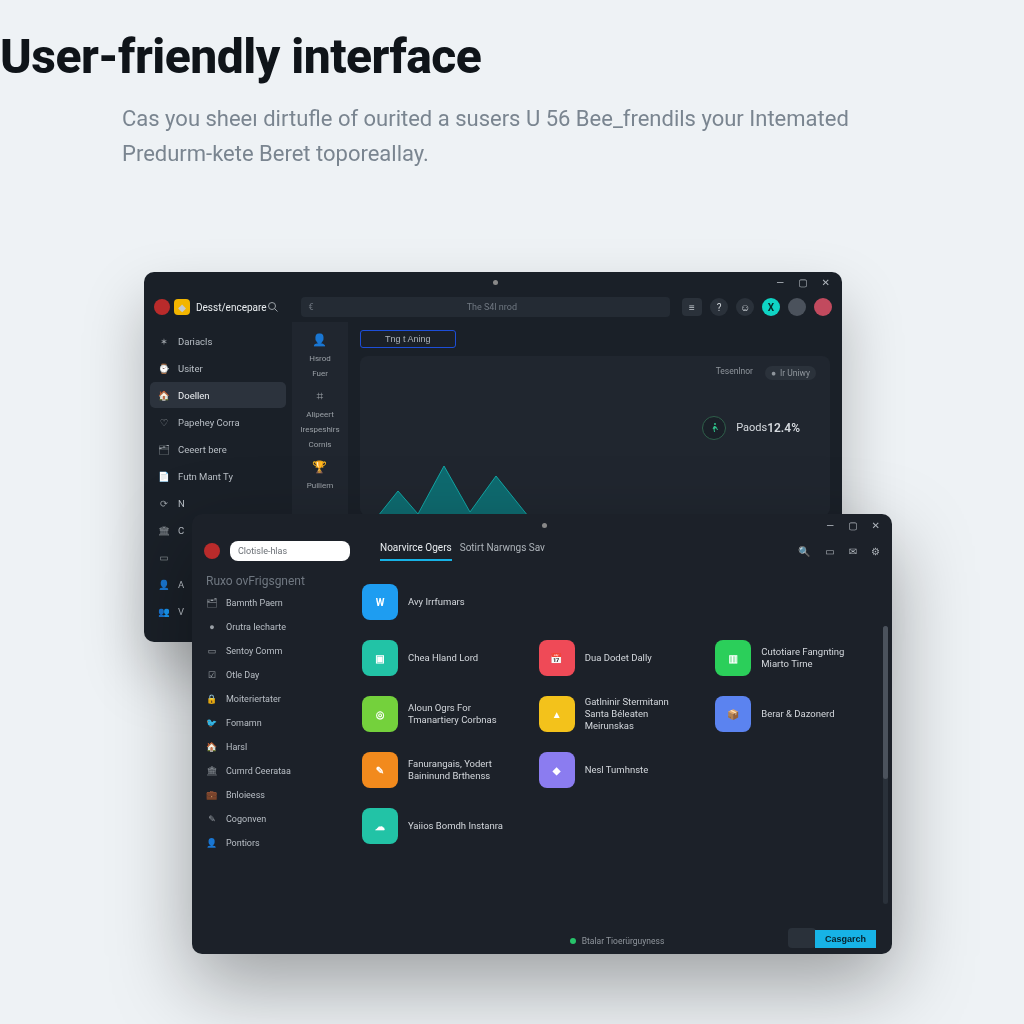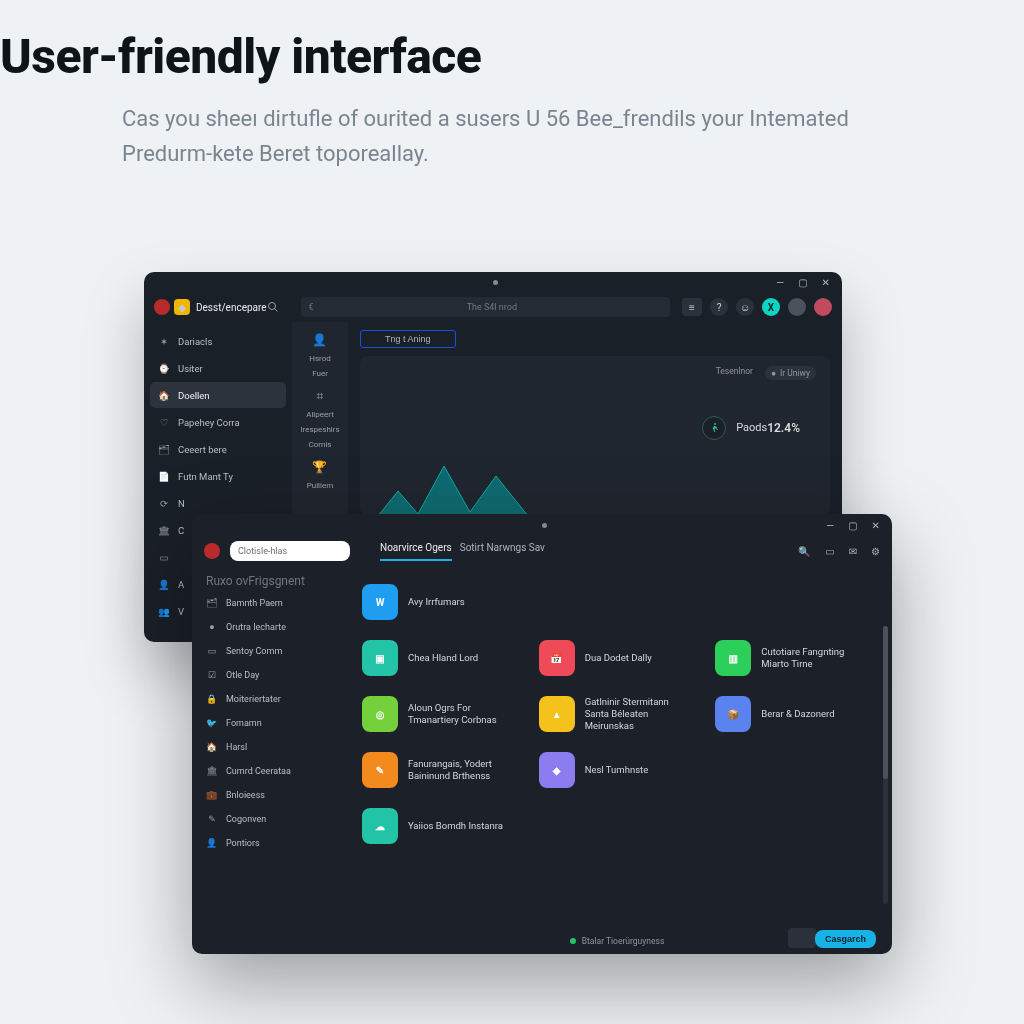--- a/index.html
+++ b/index.html
@@ -127,21 +127,21 @@
 .sb-item{display:flex;align-items:center;gap:8px;height:24px;padding:0 8px;border-radius:5px;color:#b9bfc6;font-size:9px;cursor:pointer}
 .sb-item .ic{width:12px;color:#9aa0a6;display:flex;justify-content:center}
 
 .grid-b{flex:1;padding:18px 20px 10px;position:relative;overflow:hidden}
 .apps{display:grid;grid-template-columns:repeat(3,1fr);column-gap:20px;row-gap:20px}
 .app{display:flex;align-items:center;gap:10px;cursor:pointer}
 .tile{width:36px;height:36px;border-radius:8px;display:flex;align-items:center;justify-content:center;color:#fff;font-weight:700;flex:0 0 36px}
 .app .label{font-size:9.5px;color:#d3d7dc;line-height:1.25}
 .footer-b{position:absolute;left:0;right:0;bottom:8px;display:flex;align-items:center;justify-content:center;gap:6px;color:#8f959c;font-size:8.5px}
 .footer-b .fdot{width:6px;height:6px;border-radius:50%;background:#27c36a}
-.btn-primary{position:absolute;right:16px;bottom:6px;background:#17b3e6;color:#07212b;font-size:9px;padding:4px 10px;border-radius:8px;border:none;font-weight:600}
+.btn-primary{position:absolute;right:16px;bottom:6px;background:#17b3e6;color:#07212b;font-size:9px;padding:4px 10px;border-radius:0;border:none;font-weight:600}
 .btn-ghost{position:absolute;right:76px;bottom:6px;width:28px;height:20px;background:#2a313a;border-radius:4px;border:none}
 .vscroll{position:absolute;right:4px;top:60px;bottom:50px;width:5px;background:#2a313a;border-radius:3px}
 .vscroll .thumb{position:absolute;top:0;width:100%;height:55%;background:#4b525c;border-radius:3px}
 
 svg{display:block}
 </style>
 </head>
 <body>
 
 <div class="hero">

